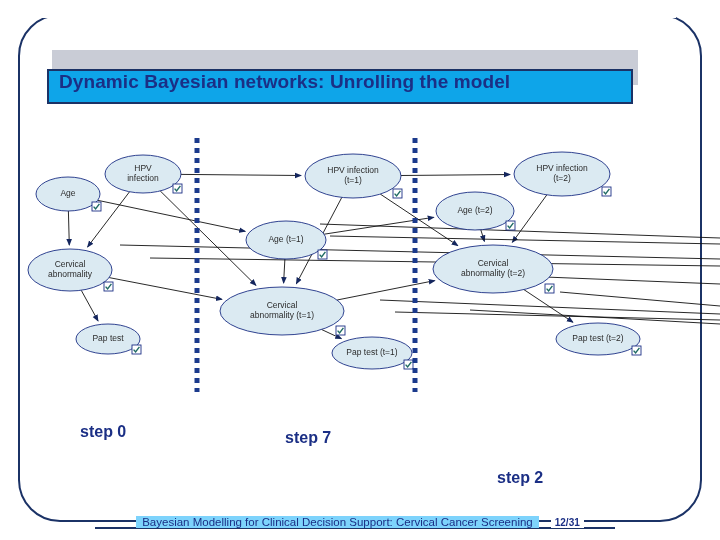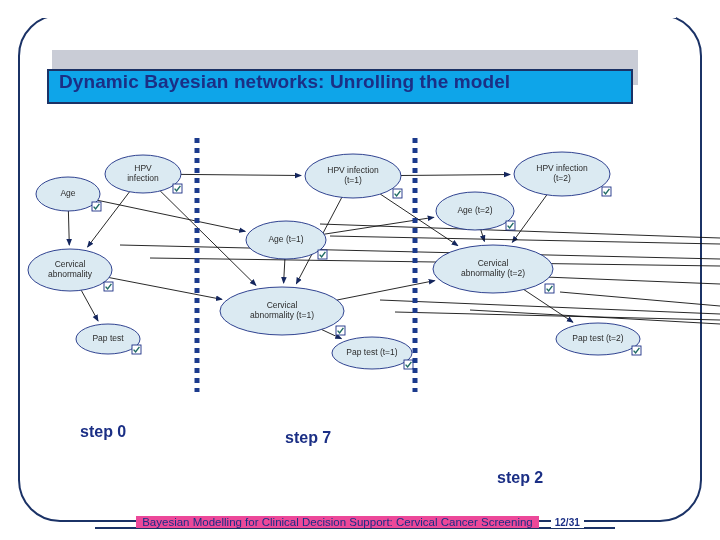--- a/index.html
+++ b/index.html
@@ -50,21 +50,21 @@
   
   .footer-line{
     position:absolute;left:95px;top:527px;width:520px;height:2px;background:#1b3266;
   }
   .footer{
     position:absolute;left:0;top:516px;width:720px;
     display:flex;align-items:center;justify-content:center;gap:12px;
     font-family:"Liberation Sans", sans-serif;
   }
   .footer-text{
-    color:#1b2f85;font-size:11.5px;background:#ec4899;padding:0 6px;white-space:nowrap;
+    color:#1b2f85;font-size:11.5px;background:#7dd3fc;padding:0 6px;white-space:nowrap;
   }
   .footer-page{
     color:#1b2f85;font-size:10px;font-weight:bold;background:#fff;padding:0 4px;white-space:nowrap;
   }
 
   .node-text{
     font-family:"Liberation Sans", sans-serif;font-size:8.5px;fill:#2b2b2b;
     text-anchor:middle;dominant-baseline:middle;
   }
 </style>

